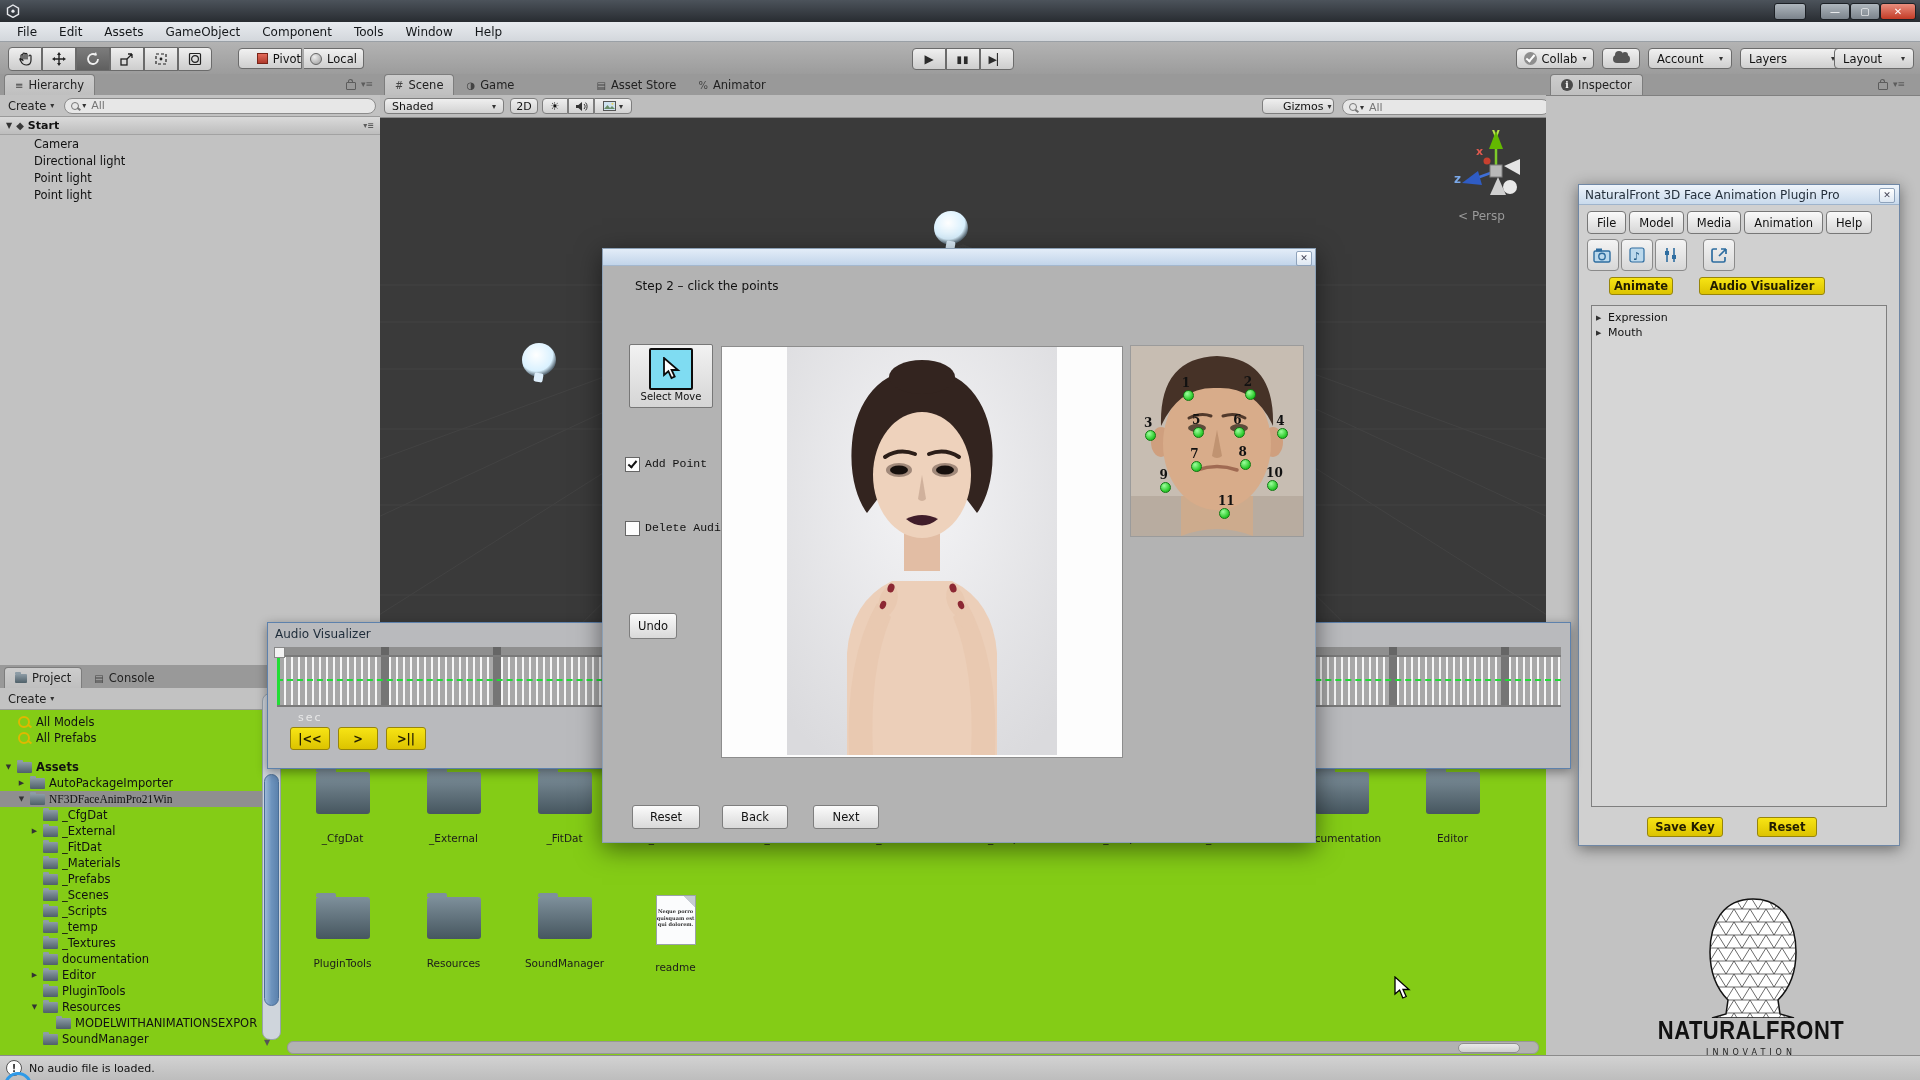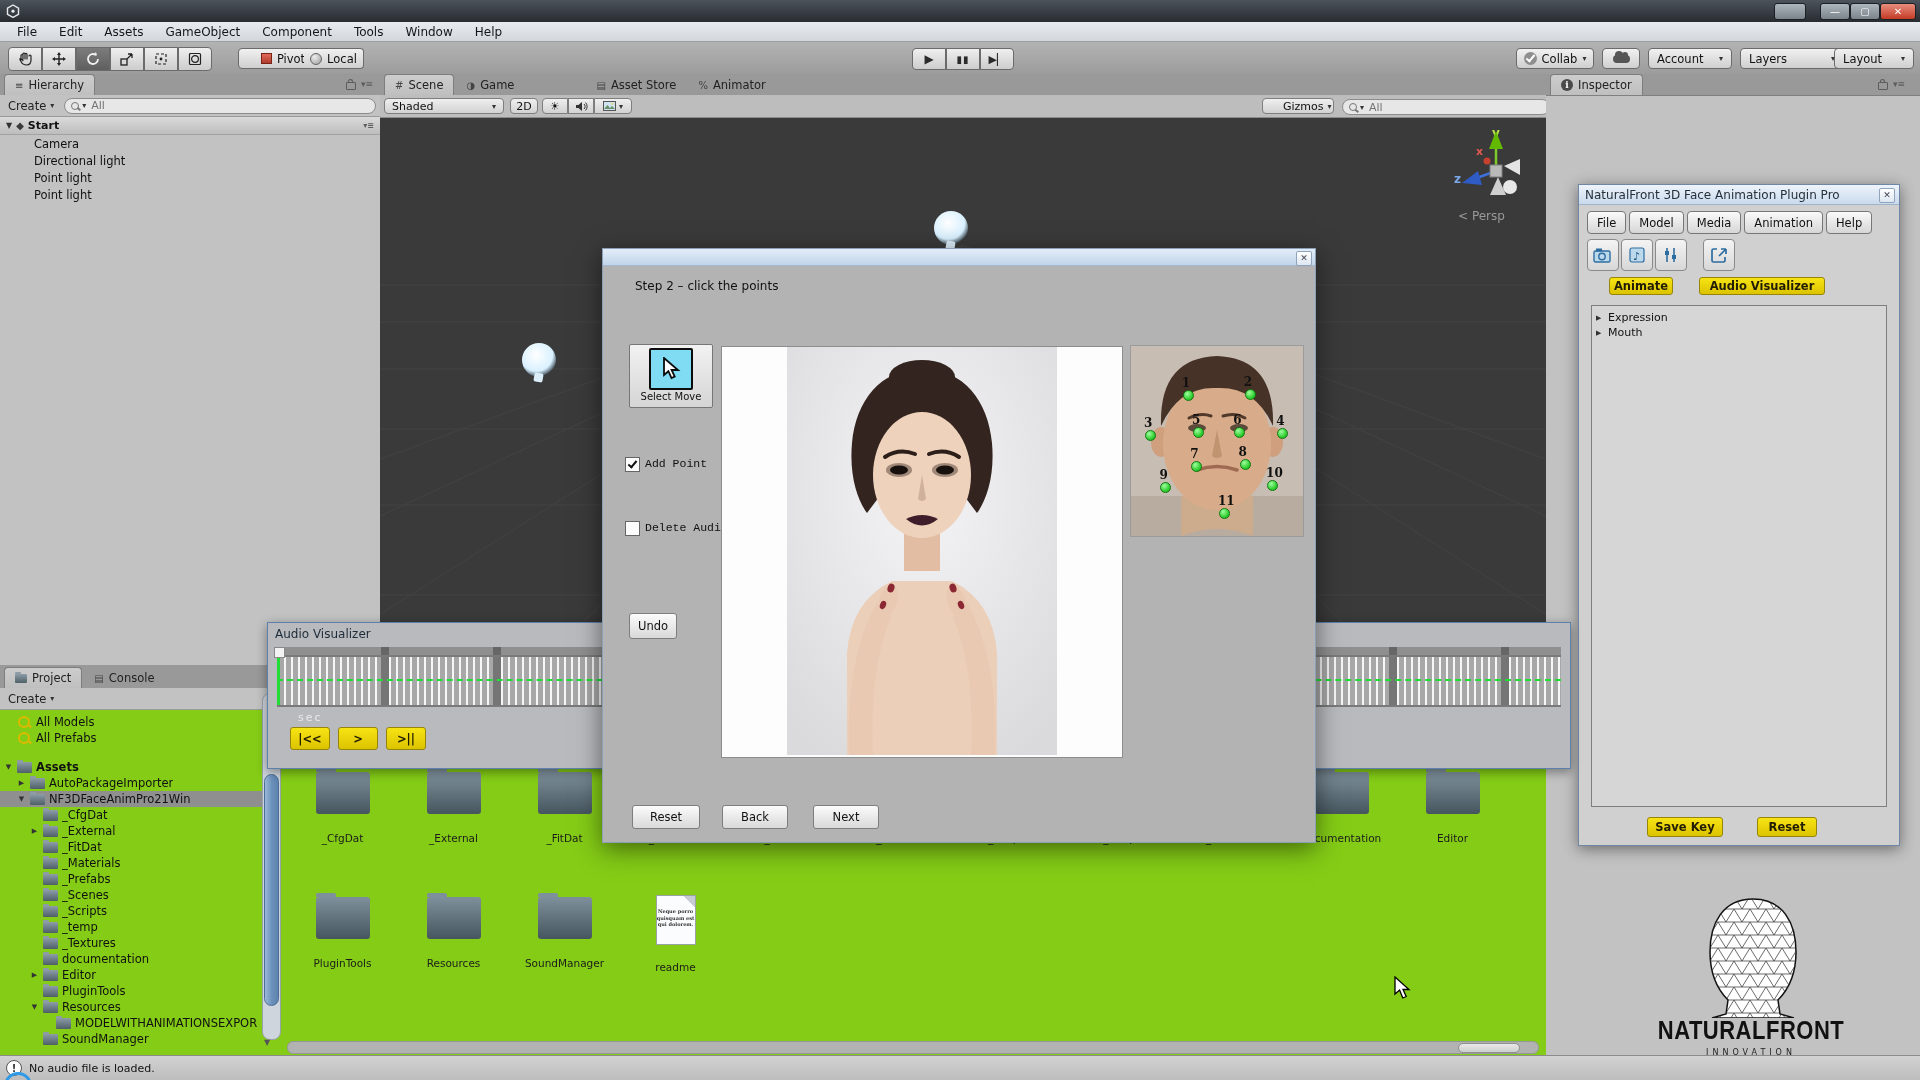--- a/index.html
+++ b/index.html
@@ -210,21 +210,21 @@
         <rect x="3" y="3" width="10" height="10" fill="none" stroke="#222" stroke-width="1.2" stroke-dasharray="3 2"></rect>
         <circle cx="8" cy="8" r="1.4" fill="#222"></circle>
       </svg>
   </div>
   <div class="tbtn last" style="left:178px;width:34px;">
     <svg width="16" height="16" viewBox="0 0 16 16">
         <rect x="2.5" y="2.5" width="11" height="11" rx="1" fill="none" stroke="#222" stroke-width="1.2"></rect>
         <circle cx="8" cy="8" r="3.4" fill="none" stroke="#222" stroke-width="1.2"></circle>
       </svg>
   </div>
-  <div class="lbtn" style="left:238px;width:90px;border-radius:4px 0 0 4px;">
+  <div class="lbtn" style="left:238px;width:64px;border-radius:4px 0 0 4px;justify-content:flex-end;">
     <span style="width:9px;height:9px;background:linear-gradient(#e26a5a,#b03a2c);border:1px solid #7a2418;"></span>
     <span>Pivot</span>
   </div>
   <div class="lbtn" style="left:304px;width:60px;border-left:none;border-radius:0 4px 4px 0;">
     <span style="width:10px;height:10px;border-radius:50%;background:radial-gradient(circle at 35% 30%,#eee,#9a9a9a);border:1px solid #666;"></span>
     <span>Local</span>
   </div>
   <div class="tbtn first" style="left:912px;width:34px;height:22px;top:48px;">
     <span style="font-size:12px;color:#2b2b2b;">▶</span>
   </div>
@@ -432,21 +432,21 @@
 
         <div class="prow" style="padding-left: 17px;">
           <span class="arrow">▶</span>
           <span class="folder-ico"></span>
           <span style="overflow:hidden;text-overflow:clip;white-space:nowrap;">AutoPackageImporter</span>
         </div>
 
         <div class="prow selected" style="padding-left: 17px;">
           <span class="arrow">▼</span>
           <span class="folder-ico"></span>
-          <span style="overflow:hidden;text-overflow:clip;white-space:nowrap;">NF3DFaceAnimPro21Win</span>
+          <span style="overflow:hidden;text-overflow:clip;white-space:nowrap;font-family:Liberation Serif, serif;">NF3DFaceAnimPro21Win</span>
         </div>
 
         <div class="prow" style="padding-left: 30px;">
           <span class="arrow"></span>
           <span class="folder-ico"></span>
           <span style="overflow:hidden;text-overflow:clip;white-space:nowrap;">_CfgDat</span>
         </div>
 
         <div class="prow" style="padding-left: 30px;">
           <span class="arrow">▶</span>

